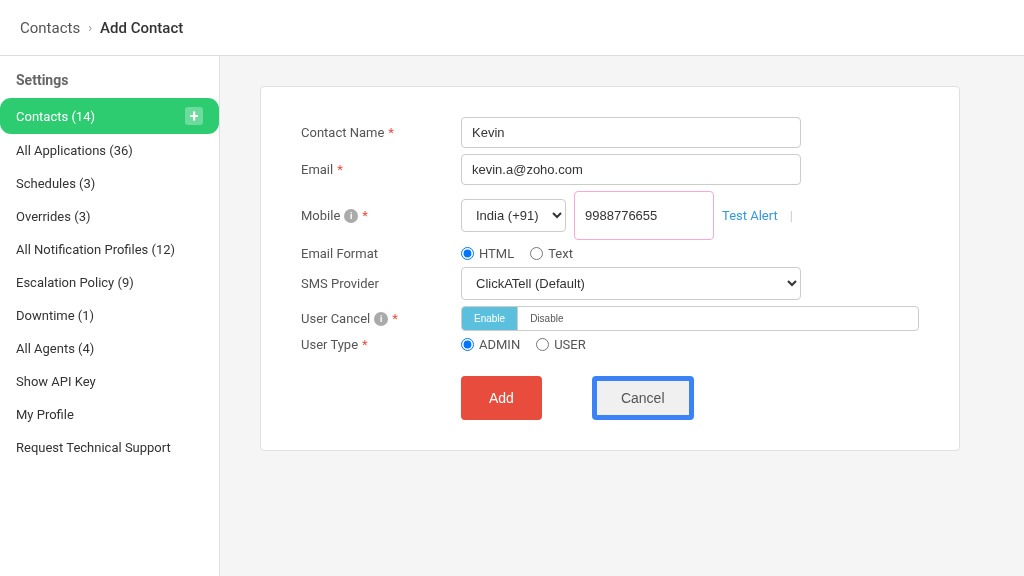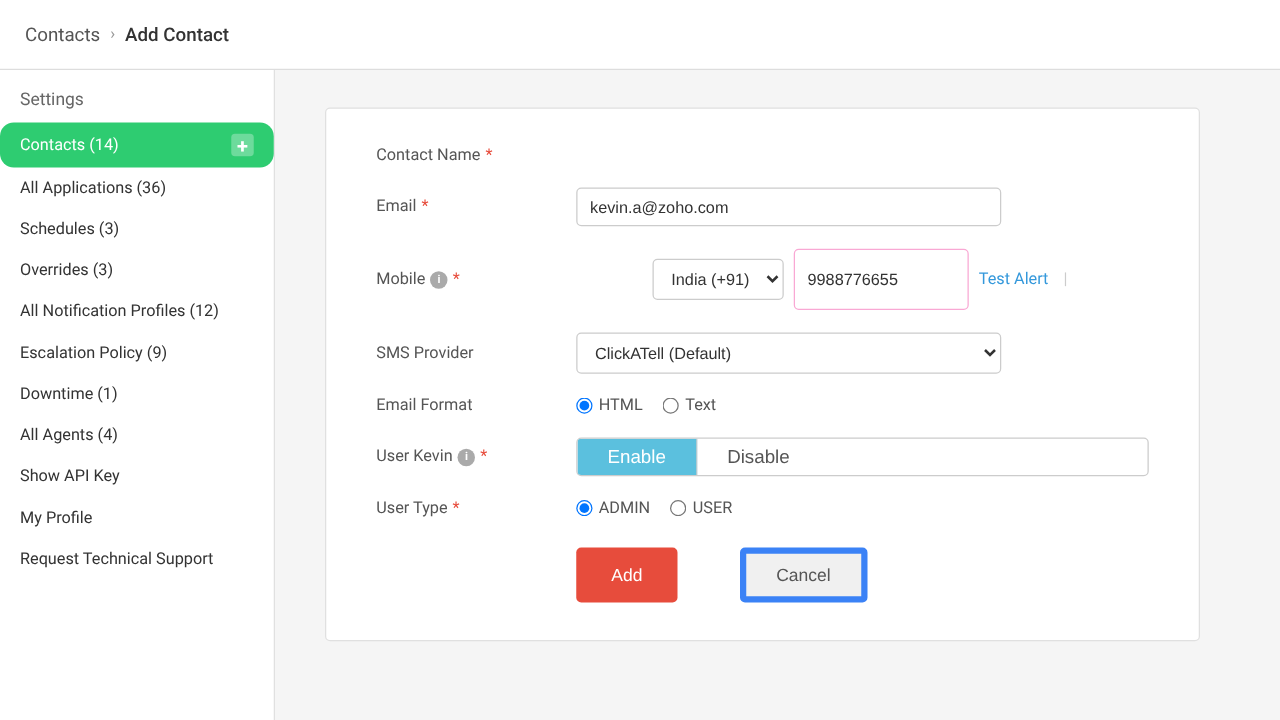--- a/index.html
+++ b/index.html
@@ -49,21 +49,21 @@
     }
     .sidebar {
       width: 220px;
       background: #fff;
       border-right: 1px solid #e0e0e0;
       padding: 16px 0;
       flex-shrink: 0;
     }
     .sidebar-header {
       font-size: 14px;
-      font-weight: 400;
+      font-weight: 700;
       color: #666;
       padding: 0 16px 10px 16px;
     }
     .sidebar-item {
       padding: 9px 16px;
       cursor: pointer;
       display: flex;
       align-items: center;
       justify-content: space-between;
       color: #333;
@@ -94,21 +94,21 @@
     .form-panel {
       background: #fff;
       border-radius: 4px;
       border: 1px solid #e0e0e0;
       padding: 30px 40px;
       max-width: 700px;
     }
     .form-row {
       display: flex;
       align-items: center;
-      margin-bottom: 18px;
+      margin-bottom: 6px;
     }
     .form-label {
       width: 160px;
       flex-shrink: 0;
       font-size: 13px;
       color: #555;
       display: flex;
       align-items: center;
       gap: 4px;
     }
@@ -138,21 +138,20 @@
       border-radius: 4px;
       padding: 7px 10px;
       font-size: 13px;
       color: #333;
       outline: none;
     }
     .mobile-row {
       display: flex;
       align-items: center;
       gap: 8px;
-      justify-content: center;
     }
     .select-input {
       border: 1px solid #ccc;
       border-radius: 4px;
       padding: 7px 10px;
       font-size: 13px;
       color: #333;
       background: #fff;
       outline: none;
       appearance: auto;
@@ -194,22 +193,22 @@
       font-size: 13px;
       color: #555;
     }
     .toggle-group {
       display: flex;
       border: 1px solid #ccc;
       border-radius: 4px;
       overflow: hidden;
     }
     .toggle-btn {
-      padding: 6px 24px;
-      font-size: 15px;
+      padding: 6px 12px;
+      font-size: 10px;
       cursor: pointer;
       border: none;
       outline: none;
       background: #fff;
       color: #555;
     }
     .toggle-btn.active {
       background: #5bc0de;
       color: #fff;
     }
@@ -304,20 +303,23 @@
       </div>
     </div>
 
     <div class="content-area">
       <div class="form-panel">
 
         <div class="form-row">
           <div class="form-label">
             <span>Contact Name</span>
             <span class="required">*</span>
+          </div>
+          <div class="form-control">
+            <input class="text-input" type="text" value="Kevin" style="">
           </div>
         </div>
 
         <div class="form-row">
           <div class="form-label">
             <span>Email</span>
             <span class="required">*</span>
           </div>
           <div class="form-control">
             <input class="text-input" type="text" value="kevin.a@zoho.com" style="">
@@ -337,48 +339,48 @@
               <option>UK (+44)</option>
             </select>
             <input class="mobile-number-input" type="text" value="9988776655" style="">
             <a href="#" class="test-alert-link">Test Alert</a>
             <span class="divider">|</span>
           </div>
         </div>
 
         <div class="form-row">
           <div class="form-label">
-            <span>SMS Provider</span>
-          </div>
-          <div class="form-control">
-            <select class="sms-select">
-              <option>ClickATell (Default)</option>
-            </select>
-          </div>
-        </div>
-
-        <div class="form-row">
-          <div class="form-label">
             <span>Email Format</span>
           </div>
           <div class="form-control radio-group">
             <label class="radio-label">
               <input type="radio" name="email_format" checked="" style="">
               <span>HTML</span>
             </label>
             <label class="radio-label">
               <input type="radio" name="email_format" style="">
               <span>Text</span>
             </label>
           </div>
         </div>
 
         <div class="form-row">
           <div class="form-label">
-            <span>User Kevin</span>
+            <span>SMS Provider</span>
+          </div>
+          <div class="form-control">
+            <select class="sms-select">
+              <option>ClickATell (Default)</option>
+            </select>
+          </div>
+        </div>
+
+        <div class="form-row">
+          <div class="form-label">
+            <span>User Cancel</span>
             <span class="info-icon">i</span>
             <span class="required">*</span>
           </div>
           <div class="form-control">
             <div class="toggle-group">
               <button class="toggle-btn active">Enable</button>
               <button class="toggle-btn">Disable</button>
             </div>
           </div>
         </div>

